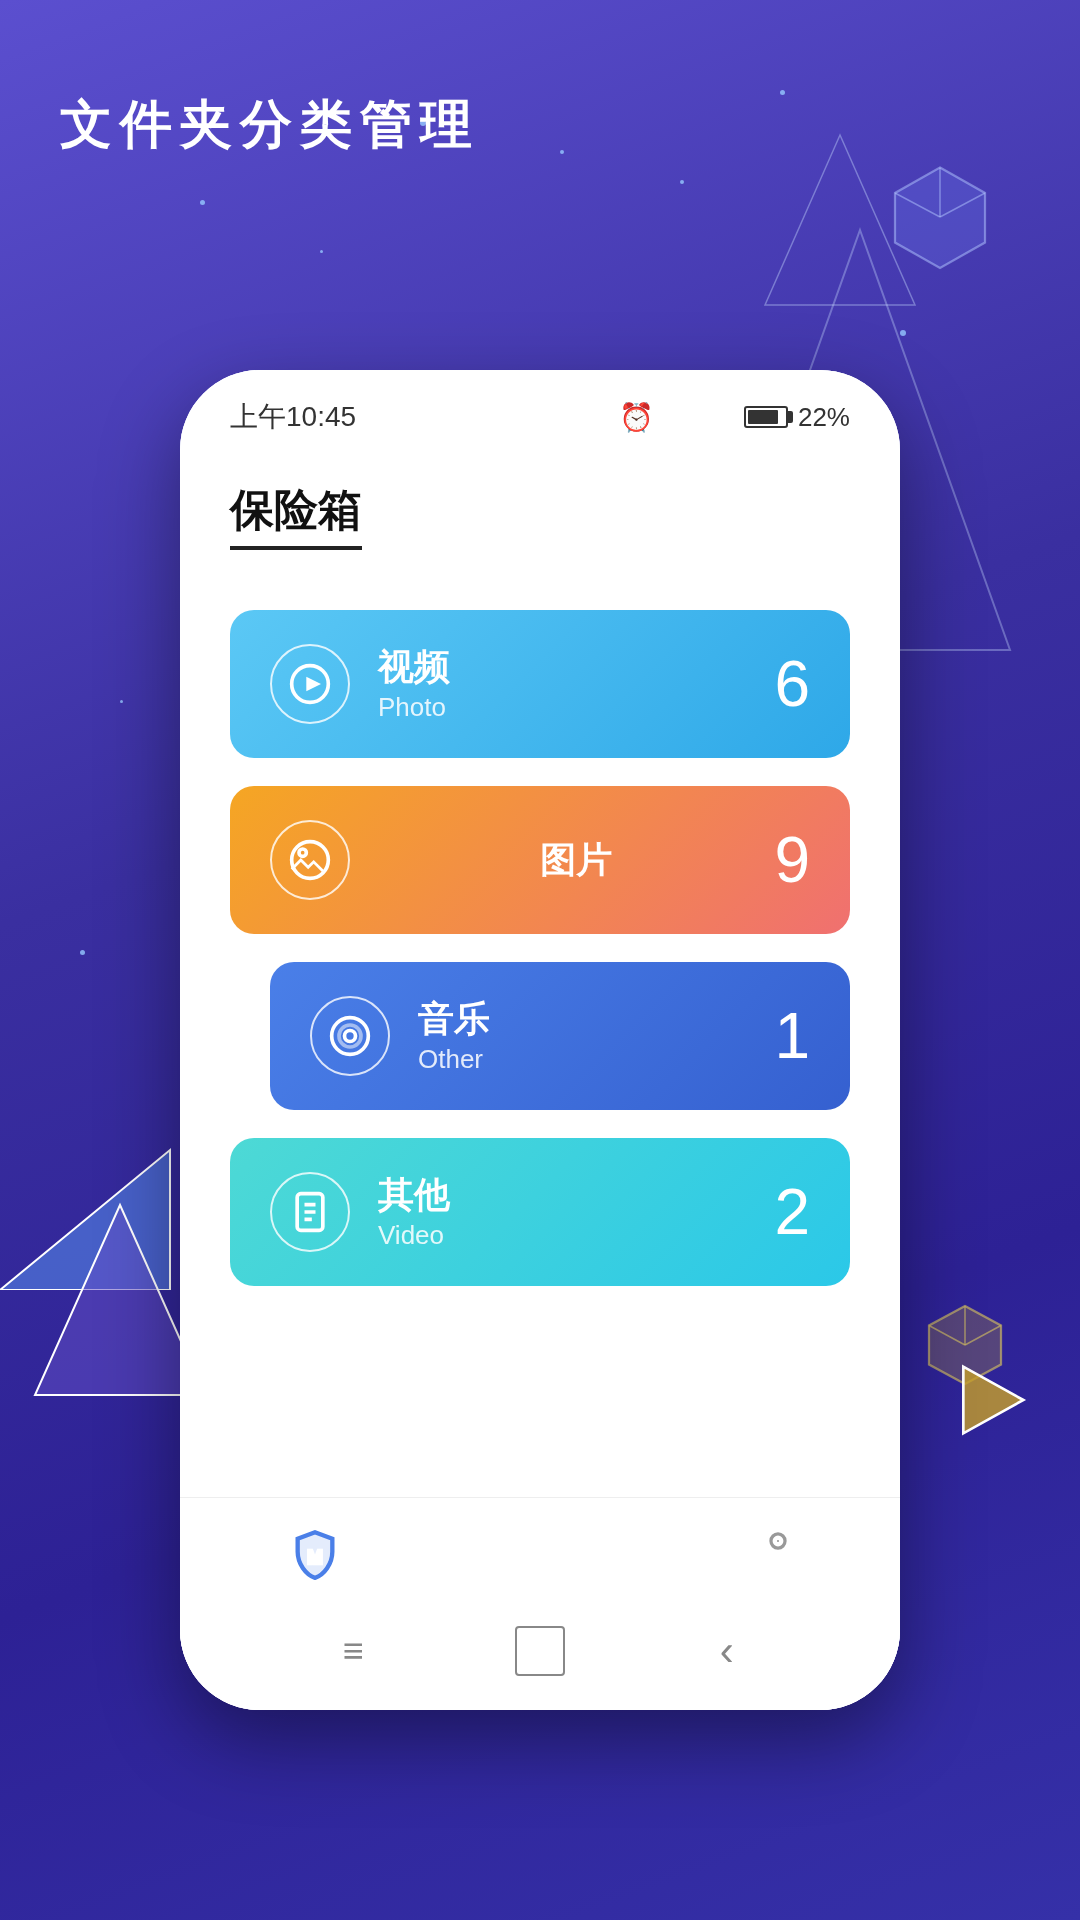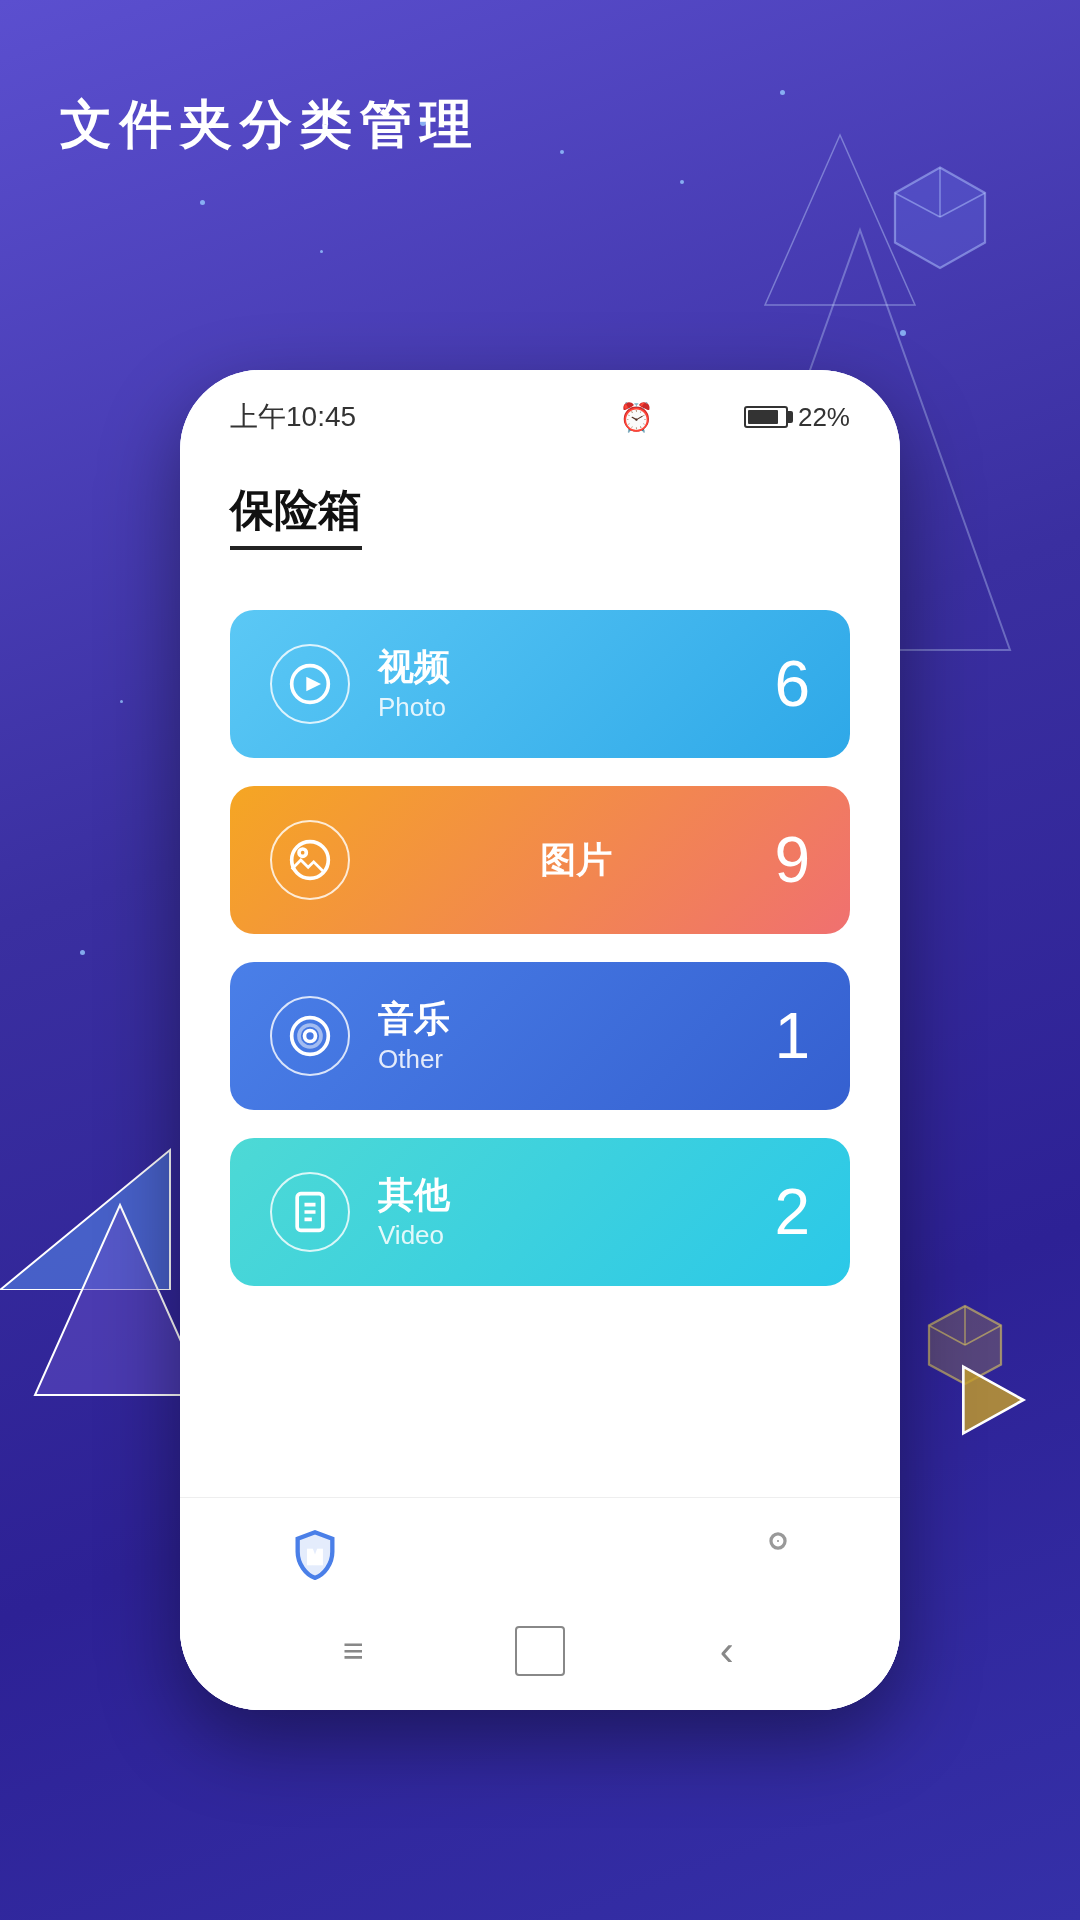--- a/index.html
+++ b/index.html
@@ -194,20 +194,21 @@
     .card-video {
       background: linear-gradient(135deg, #5bc8f5 0%, #2ea8e8 100%);
     }
 
     .card-photo {
       background: linear-gradient(135deg, #f5a623 0%, #f07070 100%);
     }
 
     .card-audio {
       background: linear-gradient(135deg, #4a7fe8 0%, #3560d0 100%);
+      margin-left: 40px;
     }
 
     .card-other {
       background: linear-gradient(135deg, #4dd9d5 0%, #2bc8e8 100%);
     }
 
     
     .bottom-nav {
       position: absolute;
       bottom: 100px;

